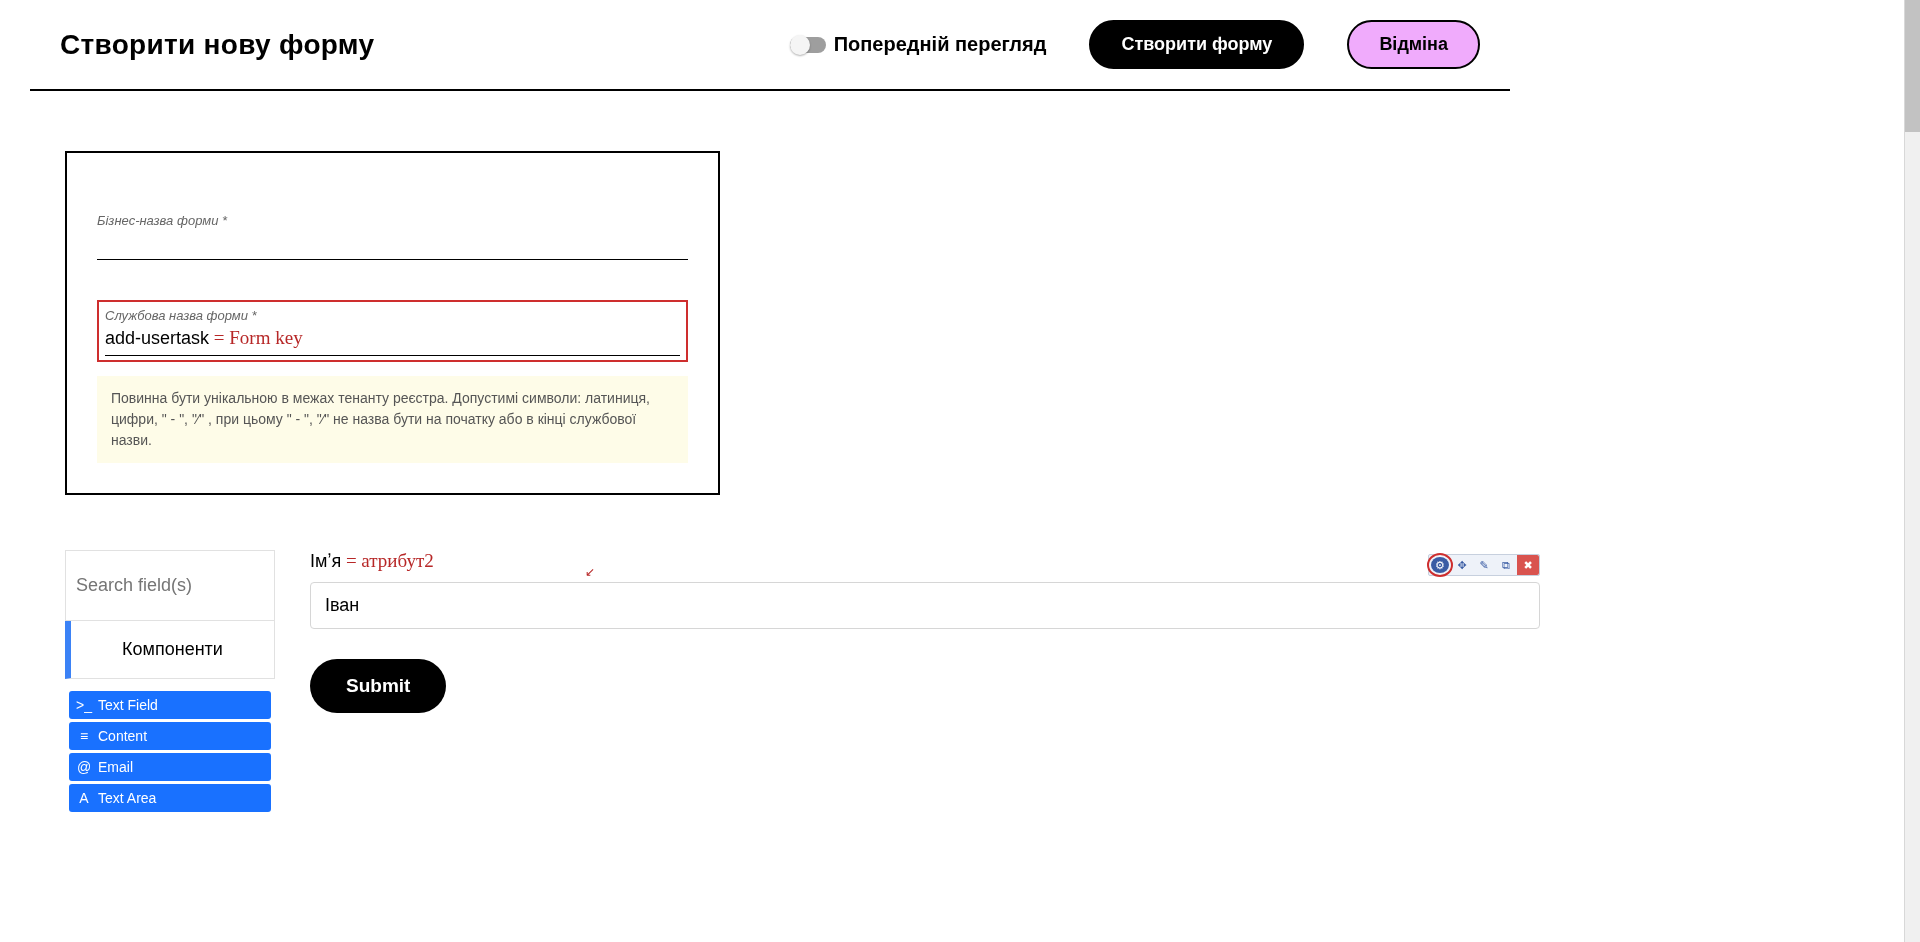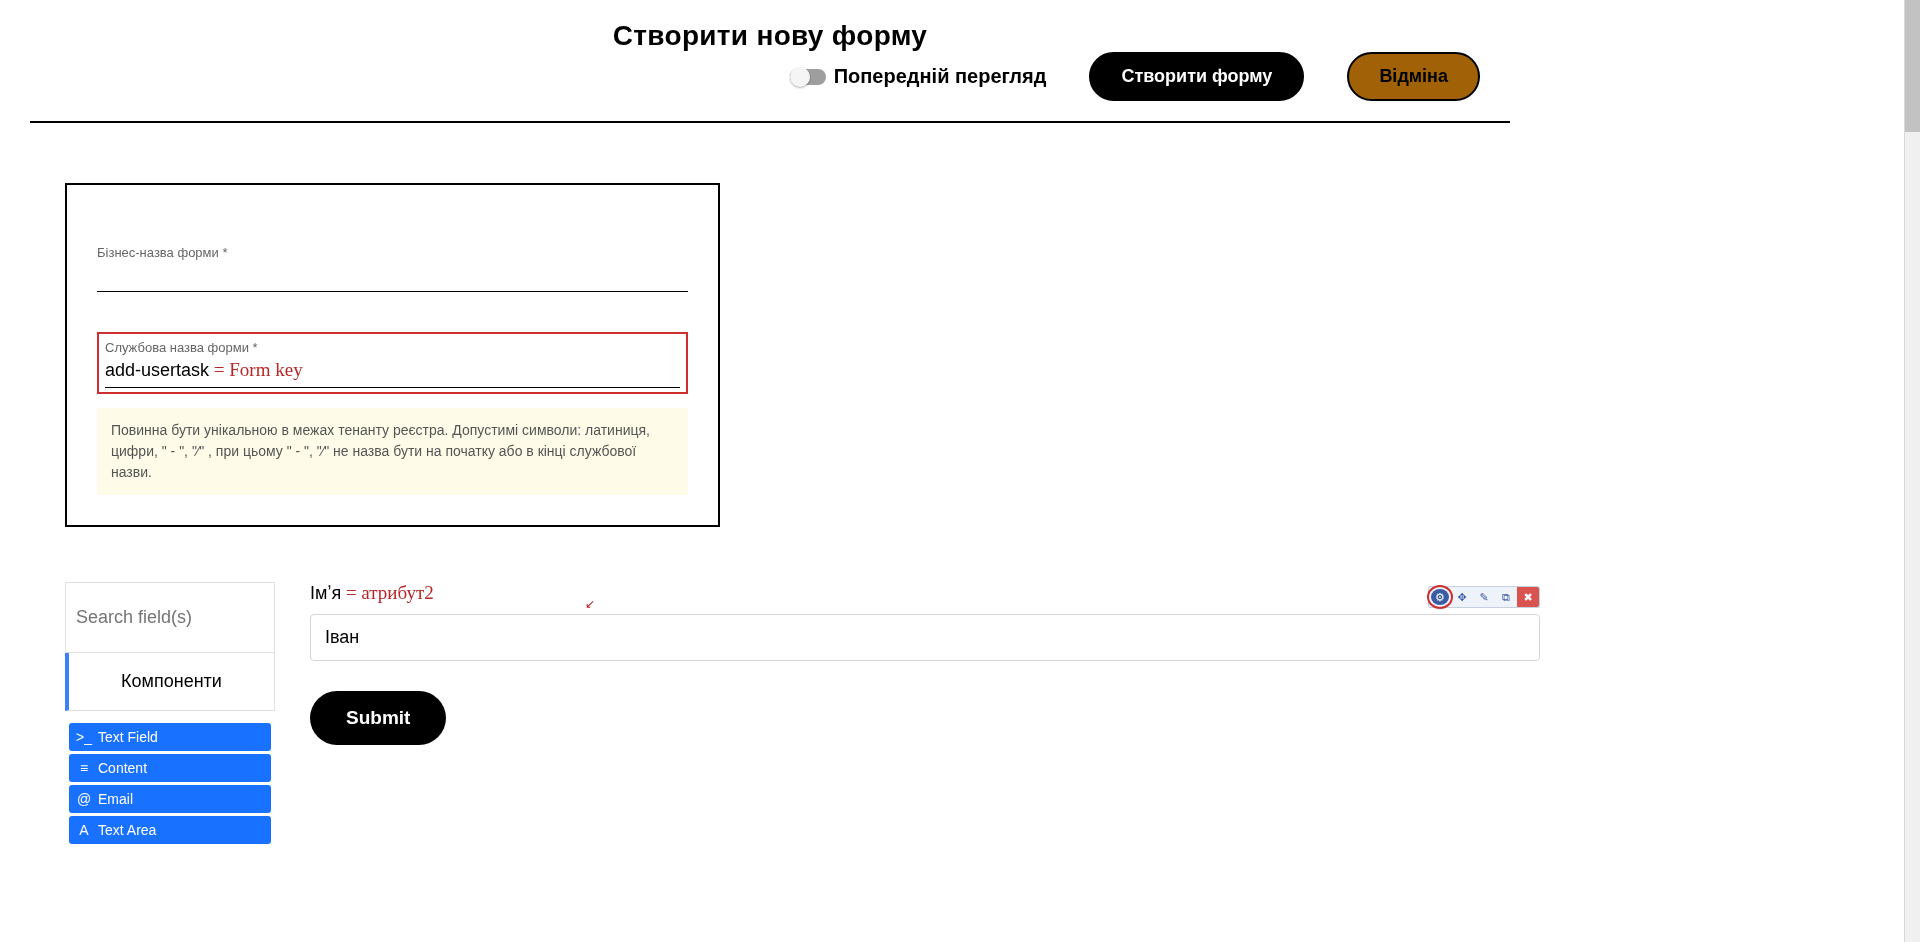--- a/index.html
+++ b/index.html
@@ -4,51 +4,50 @@
   <style>
     * { box-sizing: border-box; margin: 0; padding: 0; }
     body { font-family: Arial, Helvetica, sans-serif; color: #000; background: #fff; }
     .page { width: 1540px; margin: 0; position: relative; }
     .header {
       display: flex;
       align-items: center;
       padding: 20px 30px;
       border-bottom: 2px solid #000;
       margin: 0 30px;
-      flex-direction: column;
     }
     .page-title { font-size: 28px; font-weight: 700; letter-spacing: 0.3px; }
     .header-right { margin-left: auto; display: flex; align-items: center; gap: 43px; }
     .toggle-wrap { display: flex; align-items: center; gap: 8px; }
     .toggle {
       width: 36px; height: 16px; border-radius: 10px;
       background: #9e9e9e; position: relative; cursor: pointer;
     }
     .toggle::after {
       content: ''; position: absolute; left: 0; top: -2px;
       width: 20px; height: 20px; border-radius: 50%;
       background: #f5f5f5; box-shadow: 0 1px 2px rgba(0,0,0,.3);
     }
     .toggle-label { font-size: 20px; font-weight: 600; }
     .btn {
       border-radius: 30px; padding: 12px 30px; font-size: 18px;
       font-weight: 700; cursor: pointer; border: 2px solid #000;
     }
     .btn-primary { background: #000; color: #fff; }
-    .btn-outline { background: #a16207; color: #000; }
+    .btn-outline { background: #f0abfc; color: #000; }
 
     .metadata-box {
       border: 2px solid #000;
       margin: 60px 0 0 65px;
       width: 655px;
       padding: 60px 30px 30px;
     }
     .mat-field { margin-bottom: 40px; position: relative; }
     .mat-field:last-of-type { margin-bottom: 0; }
-    .mat-label { font-size: 13px; color: #666; display: block; margin-bottom: 4px; }
+    .mat-label { font-size: 13px; color: #666; display: block; margin-bottom: 4px; font-style: italic; }
     .mat-underline { border-bottom: 1px solid #000; padding-bottom: 6px; }
     .mat-input {
       width: 100%; border: 0; outline: 0; font-size: 18px; background: transparent;
     }
     .red-box { border: 2px solid #ce2e2e; padding: 6px 6px 4px; }
     .formkey-value { font-size: 18px; }
     .formkey-annot { color: #b72727; font-family: Georgia, serif; font-size: 19px; }
     .helper {
       background: #fefce8; padding: 12px 14px; font-size: 14px;
       color: #555; line-height: 1.5; margin-top: 14px;
@@ -56,21 +55,21 @@
 
     .builder { display: flex; margin: 55px 0 0 65px; gap: 35px; }
     .sidebar { width: 210px; }
     .search-box {
       border: 1px solid #e1e1e1; padding: 24px 10px;
     }
     .search-input {
       border: 0; outline: 0; font-size: 18px; color: #a8a8a8; width: 100%;
     }
     .sidebar-panel-header {
-      border-left: 4px solid #3b82f6; border-right: 1px solid #e1e1e1; border-bottom: 1px solid #e1e1e1;
+      border-left: 6px solid #3b82f6; border-right: 1px solid #e1e1e1; border-bottom: 1px solid #e1e1e1;
       padding: 18px 18px; text-align: center; font-size: 18px;
     }
     .component-list { margin-top: 12px; display: flex; flex-direction: column; gap: 3px; padding: 0 4px; }
     .comp-item {
       background: #1971ff; color: #fff; border-radius: 3px;
       padding: 6px 8px; font-size: 14px; display: flex; align-items: center; gap: 7px;
       cursor: move;
     }
     .comp-icon { width: 14px; display: inline-flex; justify-content: center; }
 

